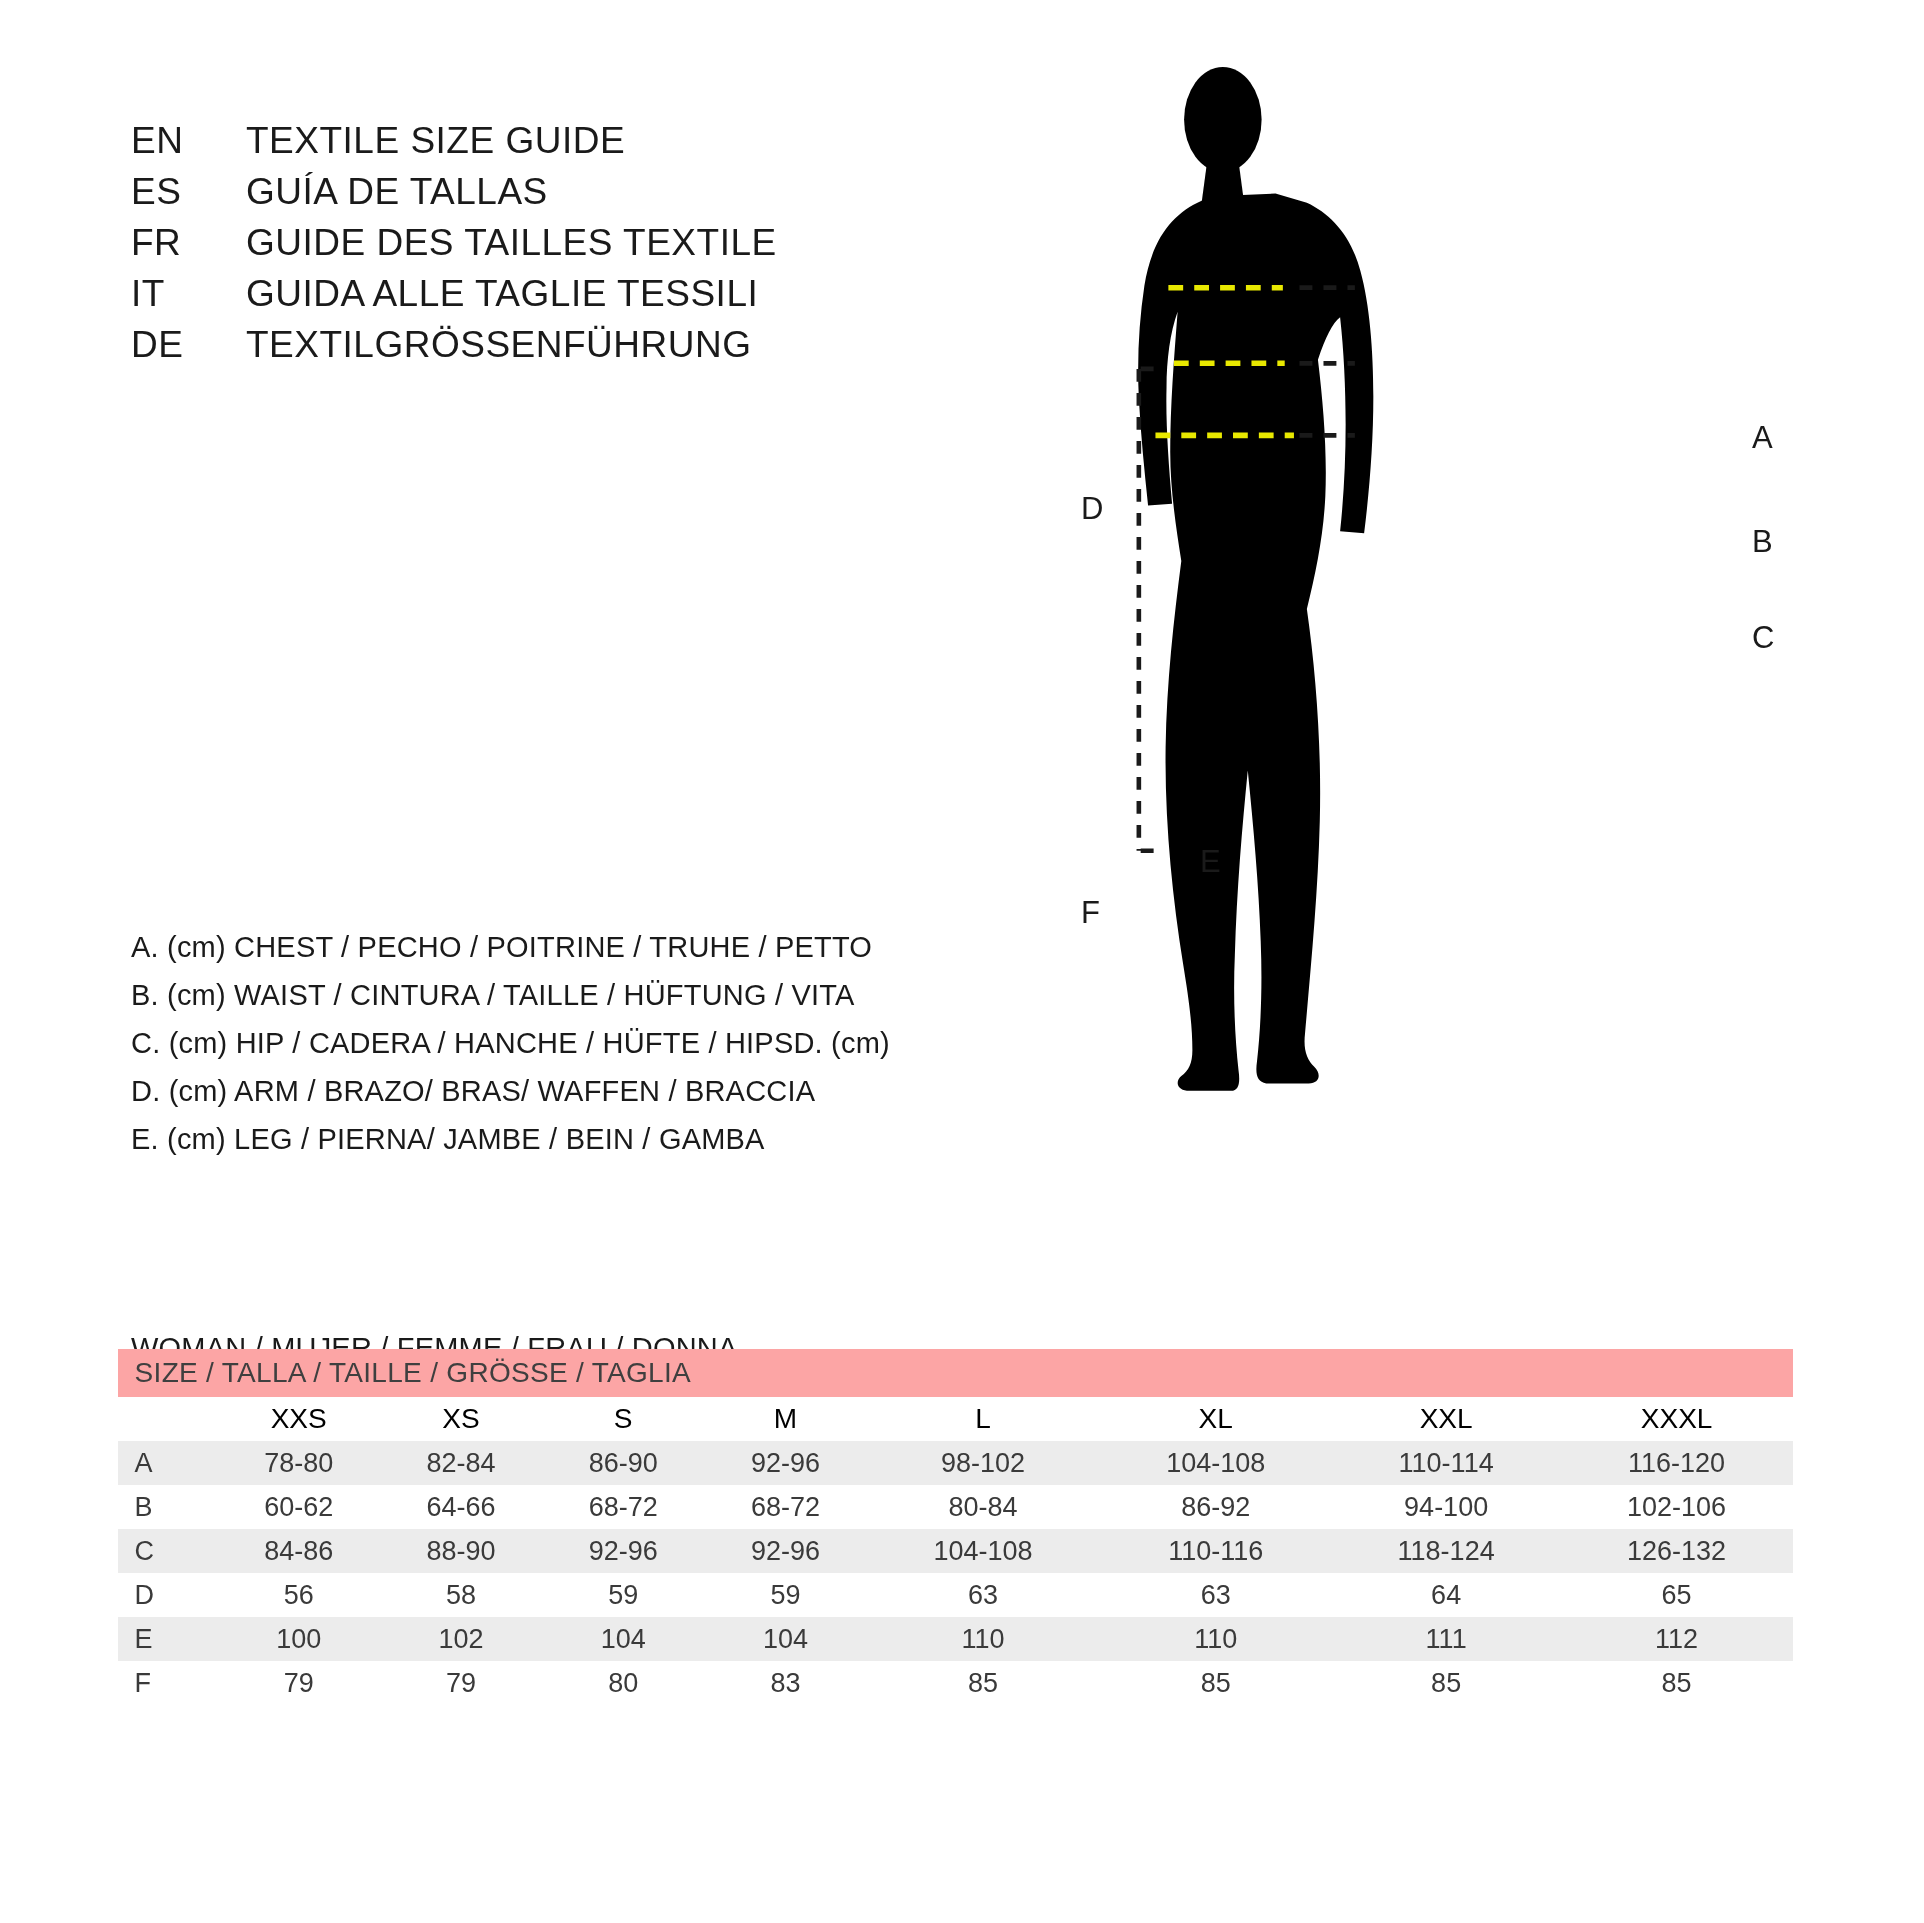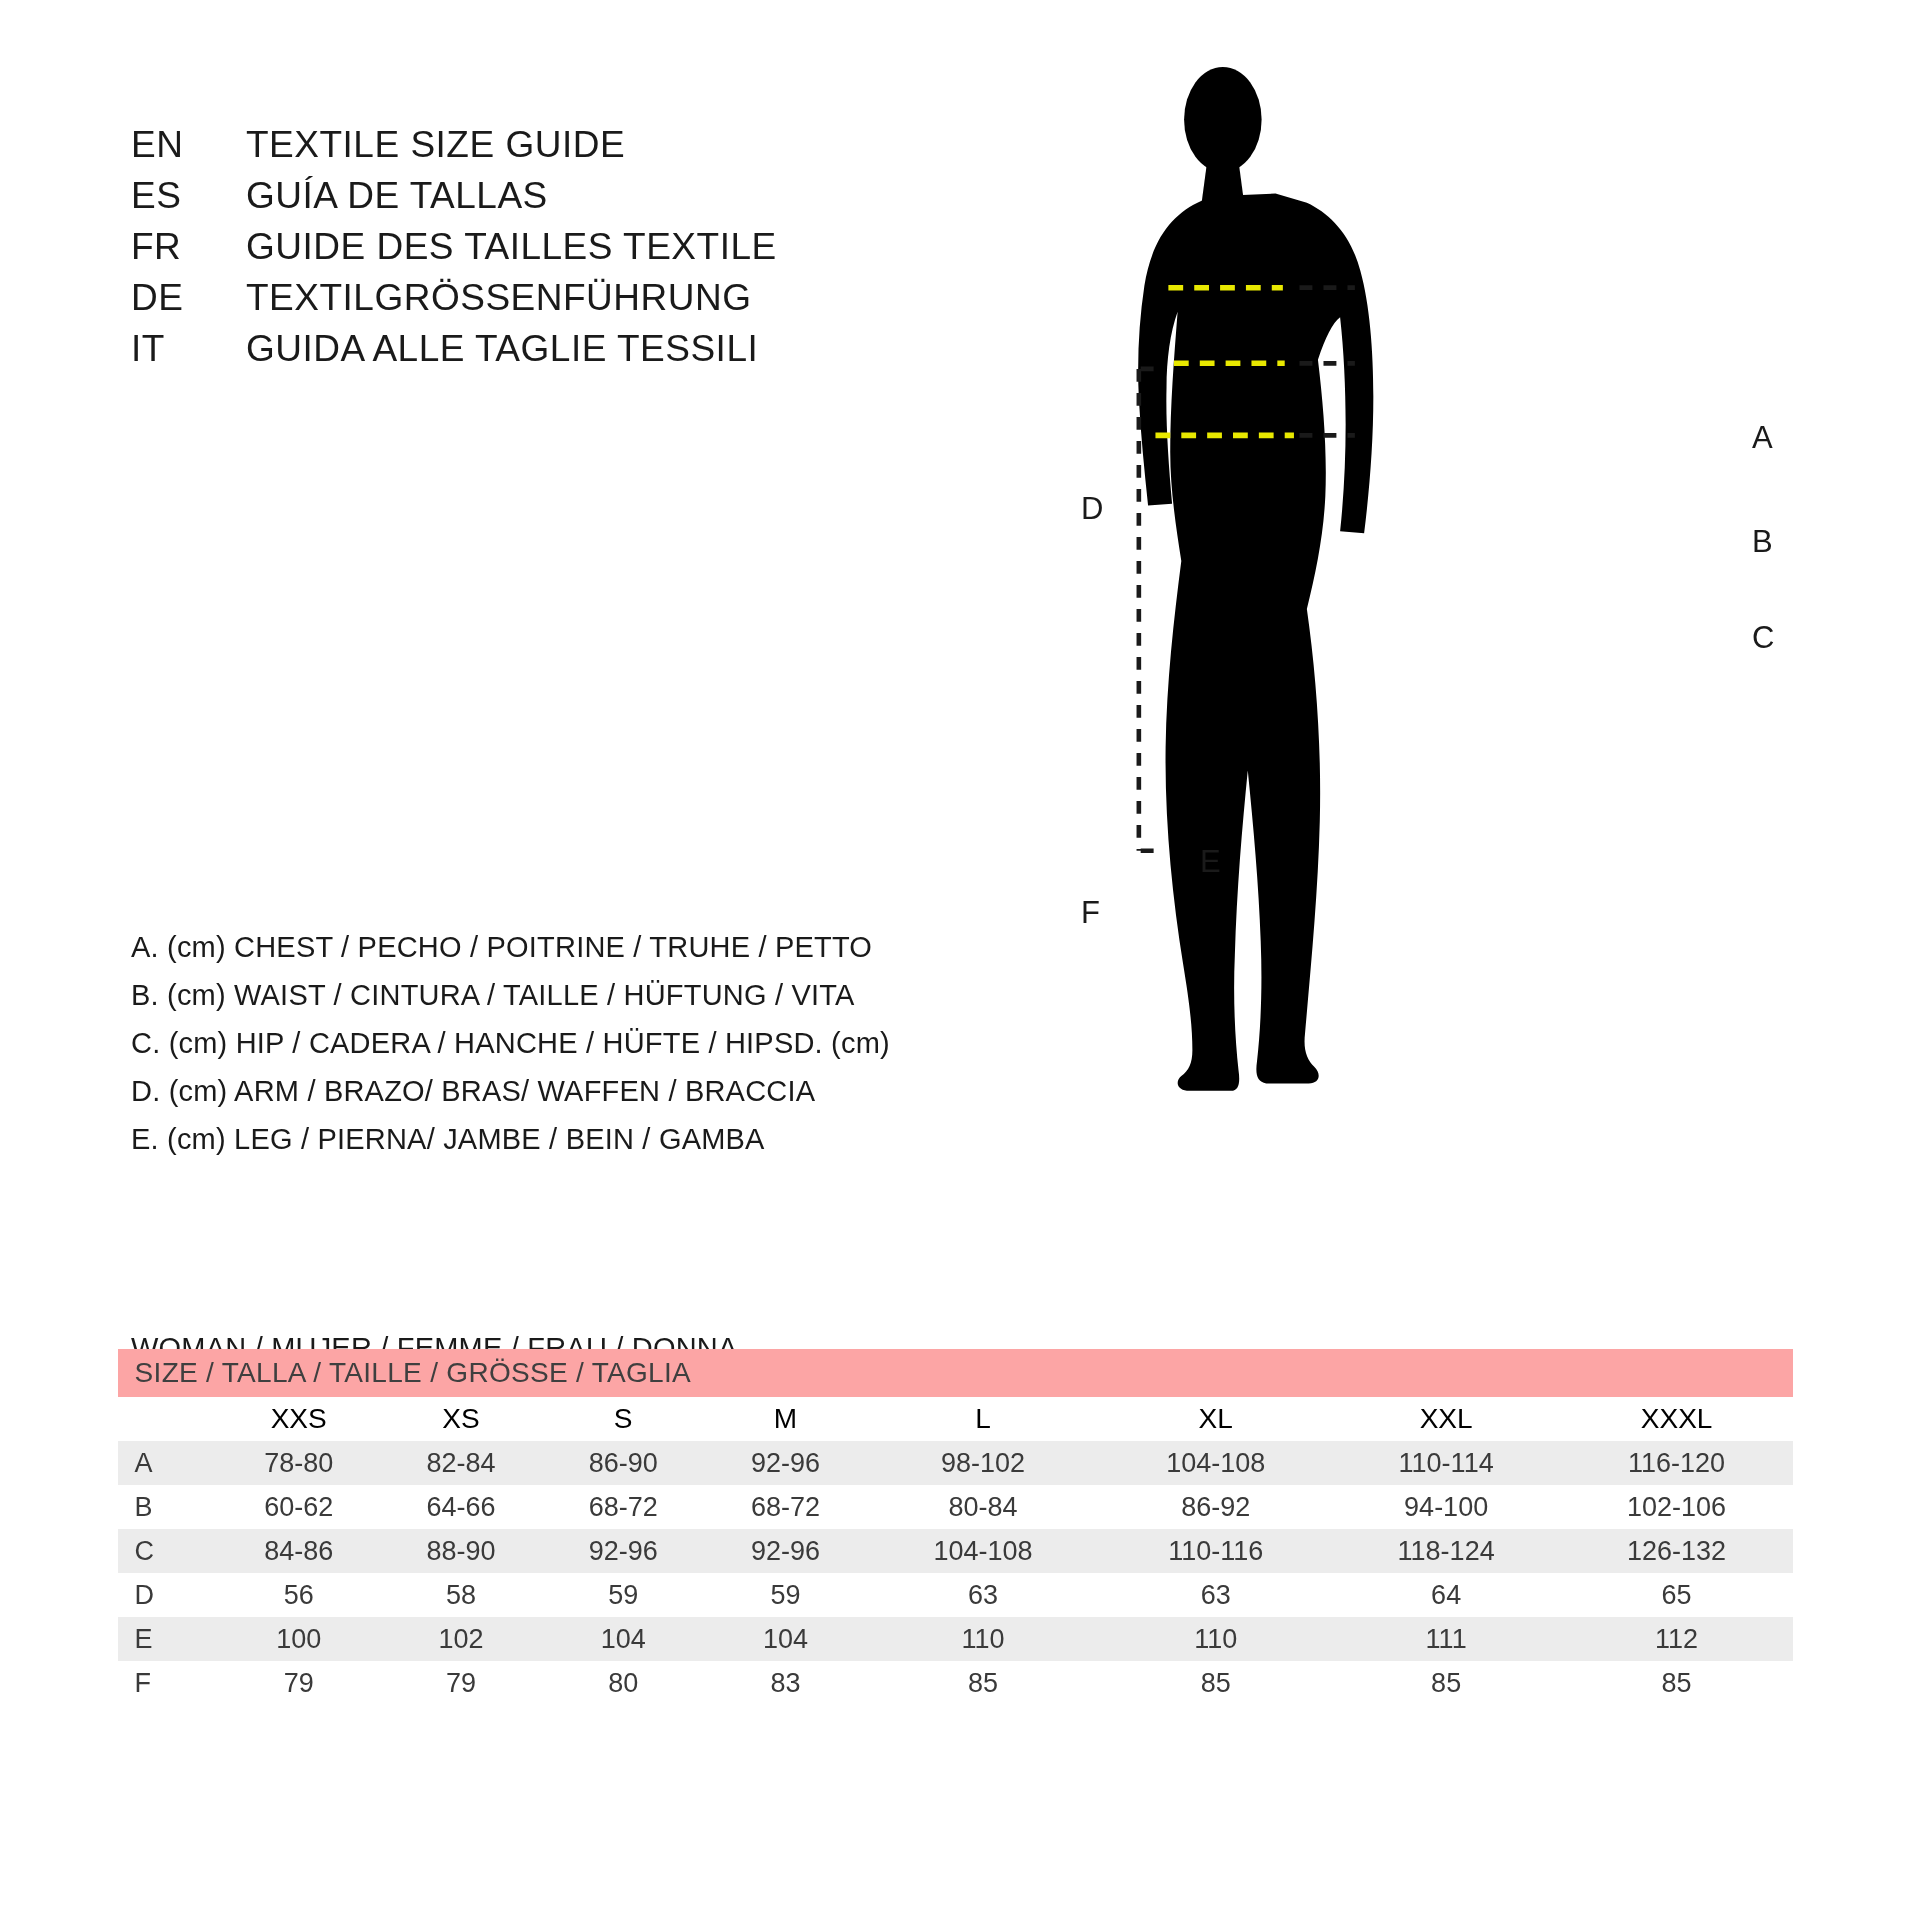--- a/index.html
+++ b/index.html
@@ -17,21 +17,21 @@
   }
 
   
   .title-block {
     position: absolute;
     left: 131px;
     top: 115px;
   }
   .title-row {
     display: flex;
-    align-items: flex-end;
+    align-items: center;
     height: 51px;
   }
   .title-lang {
     width: 115px;
     font-size: 37px;
     letter-spacing: 0.5px;
   }
   .title-text {
     font-size: 37px;
     letter-spacing: 0.5px;
@@ -130,26 +130,26 @@
   </div>
   <div class="title-row">
     <div class="title-lang">ES</div>
     <div class="title-text">GUÍA DE TALLAS</div>
   </div>
   <div class="title-row">
     <div class="title-lang">FR</div>
     <div class="title-text">GUIDE DES TAILLES TEXTILE</div>
   </div>
   <div class="title-row">
+    <div class="title-lang">IT</div>
+    <div class="title-text">GUIDA ALLE TAGLIE TESSILI</div>
+  </div>
+  <div class="title-row">
     <div class="title-lang">DE</div>
     <div class="title-text">TEXTILGRÖSSENFÜHRUNG</div>
-  </div>
-  <div class="title-row">
-    <div class="title-lang">IT</div>
-    <div class="title-text">GUIDA ALLE TAGLIE TESSILI</div>
   </div>
 </div>
 
 <div class="figure-area">
   <svg class="figure-svg" width="665" height="1154" viewBox="0 0 720 1250">
 
     <g>
 
       <ellipse cx="95" cy="70" rx="42" ry="57" fill="#000"></ellipse>
 

